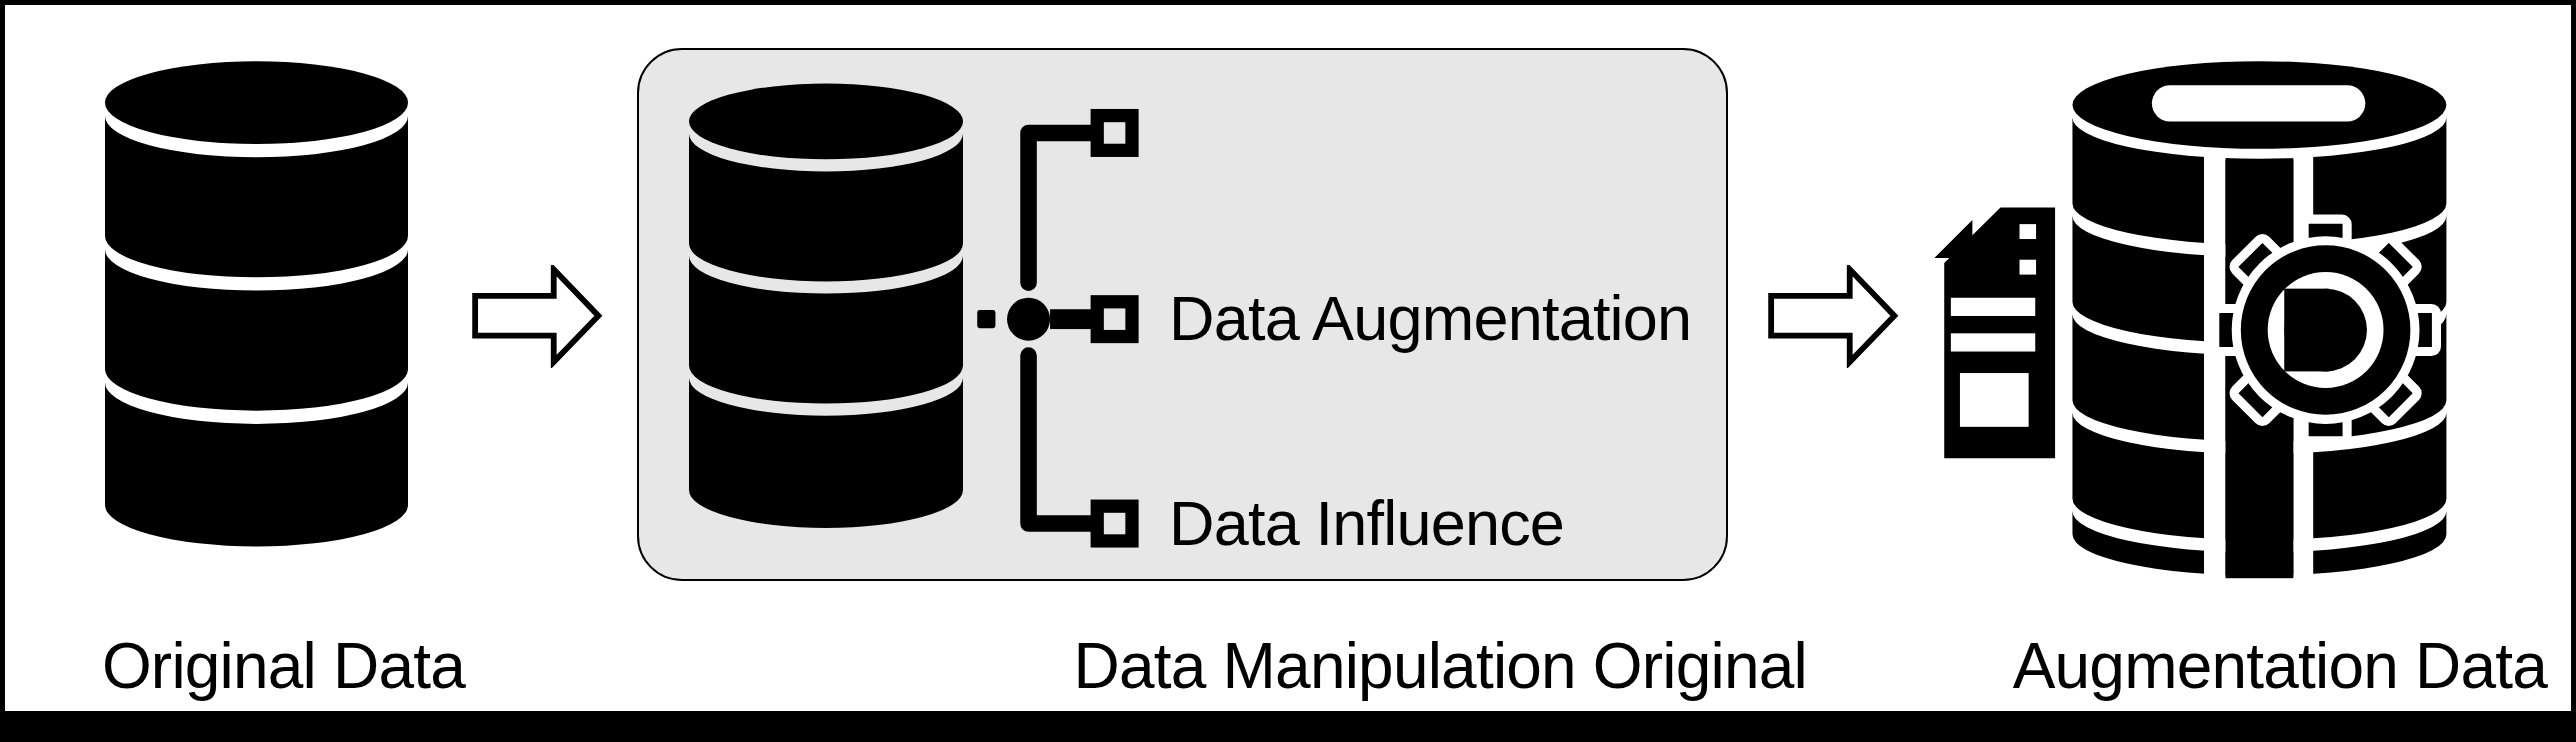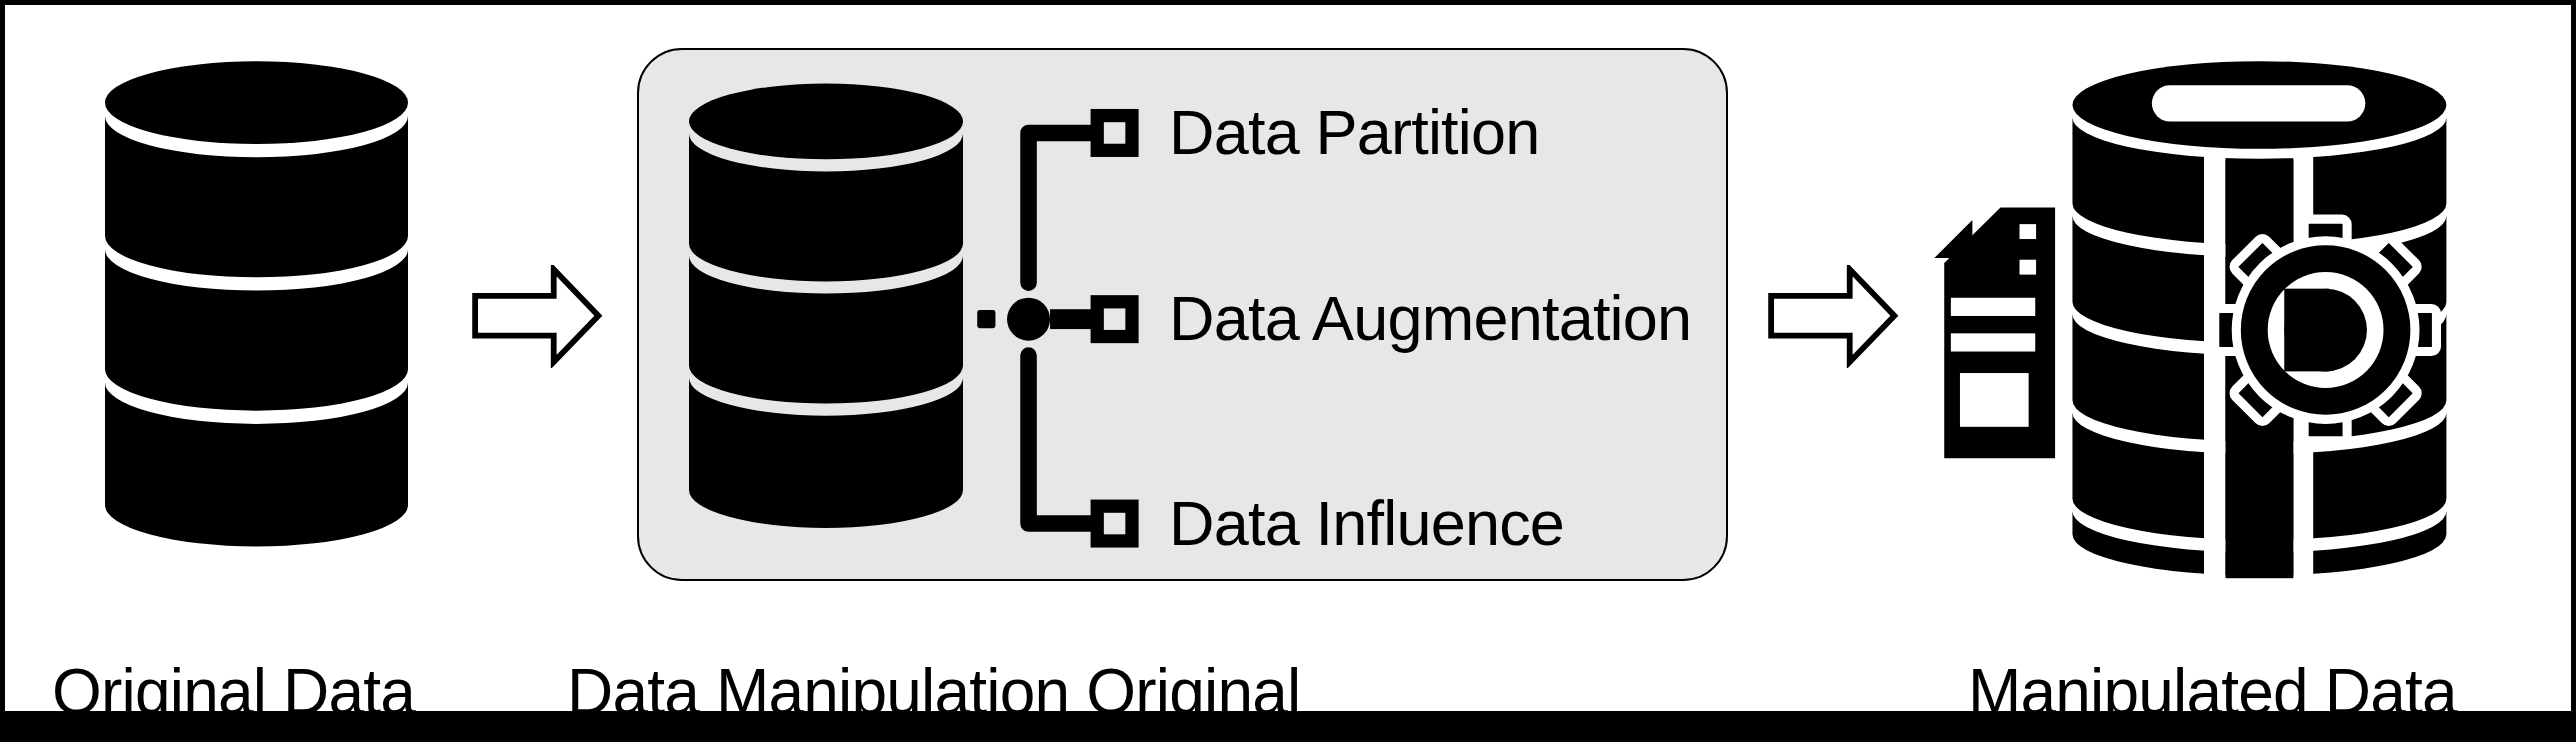--- a/index.html
+++ b/index.html
@@ -10,23 +10,23 @@
     font-family:"Liberation Sans", sans-serif;
     overflow:hidden;
   }
   #canvas{
     position:absolute;left:5px;top:5px;width:2566px;height:706px;
     background:#ffffff;
   }
   .abs{position:absolute;}
   .caption{
     position:absolute;
-    top:648px;height:79px;line-height:79px;
+    top:622px;height:79px;line-height:79px;
     font-size:64px;letter-spacing:-0.8px;color:#000;
-    text-align:left;white-space:nowrap;
+    text-align:right;white-space:nowrap;
   }
   #methods-box{
     position:absolute;left:632px;top:43px;width:1091px;height:533px;
     background:#e7e7e7;border:2.5px solid #000;border-radius:45px;
     box-sizing:border-box;
   }
   .method-label{
     position:absolute;left:1164px;height:79px;line-height:79px;
     font-size:63px;letter-spacing:-0.8px;color:#000;white-space:nowrap;
   }
@@ -70,21 +70,20 @@
 
       <circle cx="73" cy="260" r="26" fill="#000"></circle>
 
       <rect x="99" y="248" width="58" height="24" fill="#000"></rect>
 
       <rect x="156" y="14" width="42" height="42" fill="#e7e7e7" stroke="#000" stroke-width="16"></rect>
       <rect x="156" y="239" width="42" height="42" fill="#e7e7e7" stroke="#000" stroke-width="16"></rect>
       <rect x="156" y="486" width="42" height="42" fill="#e7e7e7" stroke="#000" stroke-width="16"></rect>
     </svg>
 
-    <div class="method-label" style="top:88px">Data Partition</div>
     <div class="method-label" style="top:479px">Data Influence</div>
     <div class="method-label" style="top:274px">Data Augmentation</div>
 
     <div class="caption" style="left:562px;width:1240px">Data Manipulation Original</div>
 
     <svg class="abs" style="left:1762px;top:260px" width="134" height="103" viewBox="0 0 162 124">
       <polygon points="5,37 100,37 100,5 154,61 100,117 100,85 5,85" fill="#fff" stroke="#000" stroke-width="7" stroke-linejoin="miter"></polygon>
     </svg>
 
     <svg class="abs" style="left:1926px;top:33px" width="546" height="546" viewBox="0 0 660 660">
@@ -140,17 +139,17 @@
               <rect x="451" y="219" width="52" height="48" rx="6"></rect>
             </g>
         </g>
         <circle cx="477" cy="353" r="108" fill="#000" stroke="#fff" stroke-width="11"></circle>
         <circle cx="477" cy="353" r="70" fill="#fff"></circle>
         <circle cx="477" cy="353" r="50" fill="#000"></circle>
         <rect x="427" y="303" width="54" height="100" fill="#000"></rect>
       </g>
     </svg>
 
-    <div class="caption" style="left:1963px;width:579px">Manipulated Data</div>
+    <div class="caption" style="left:1963px;width:579px">Augmentation Data</div>
 
   </div>
 </div>
 
 
 </body></html>

